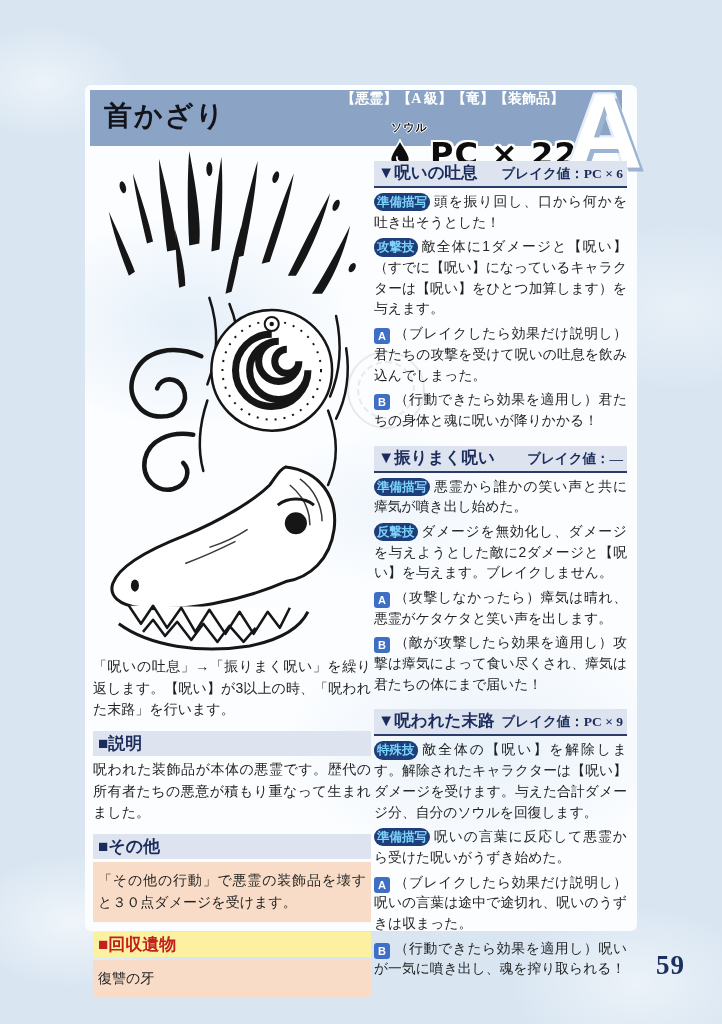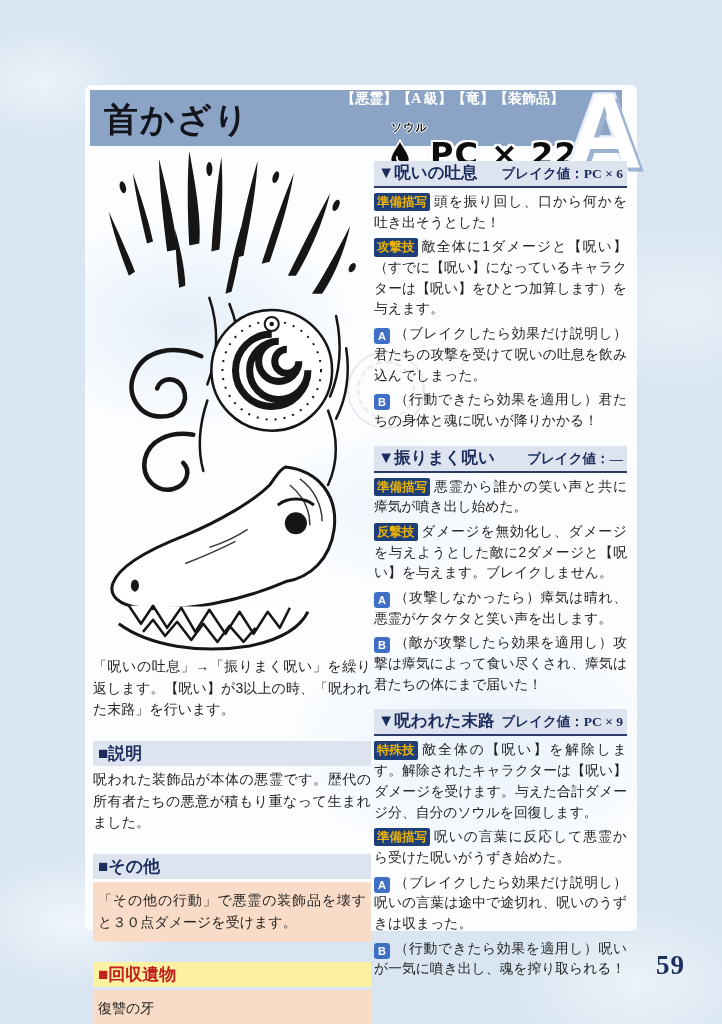--- a/index.html
+++ b/index.html
@@ -11,21 +11,21 @@
     radial-gradient(130px 80px at 6% 8%, rgba(255,255,255,.5), transparent 70%),
     radial-gradient(200px 120px at 94% 30%, rgba(255,255,255,.4), transparent 70%)}
   .card{position:absolute;left:85px;top:85px;width:552px;height:846px;background:#fbfdff;border-radius:6px;
     background-image:
       radial-gradient(240px 150px at 18% 28%, rgba(213,229,244,.6), transparent 70%),
       radial-gradient(280px 170px at 72% 78%, rgba(218,232,246,.55), transparent 70%),
       radial-gradient(180px 110px at 55% 50%, rgba(224,236,248,.45), transparent 70%)}
   
   .header-band{position:absolute;left:5px;top:5px;width:532px;height:56px;background:#8ba4c6}
   .title{position:absolute;left:14px;top:7px;font-family:"Liberation Serif","DejaVu Serif",serif;
-    font-weight:bold;font-size:34px;color:#14141c;letter-spacing:2px}
+    font-weight:bold;font-size:28px;color:#14141c;letter-spacing:2px}
   .tags{position:absolute;right:58px;top:0;color:#fff;font-family:Liberation Serif, serif;
     font-weight:bold;font-size:14px;white-space:nowrap}
   .soul{position:absolute;left:298px;top:30px}
   .soul-furigana{display:block;font-size:11px;font-weight:bold;color:#111;letter-spacing:1px;margin-left:3px;
     text-shadow:-1px 0 #fff,1px 0 #fff,0 -1px #fff,0 1px #fff}
   .soul-row{display:flex;align-items:center;gap:18px}
   .soul-value{font-family:"DejaVu Sans",sans-serif;font-size:32px;font-weight:900;color:#0d0d0d;letter-spacing:1px;
     text-shadow:-2px 0 #fff,2px 0 #fff,0 -2px #fff,0 2px #fff,-2px -2px #fff,2px 2px #fff,-2px 2px #fff,2px -2px #fff}
   .rank{position:absolute;left:476px;top:-12px;line-height:1;font-family:"Liberation Sans",sans-serif;
     font-size:106px;font-weight:bold;color:#fff;
@@ -33,28 +33,28 @@
   
   .illustration{position:absolute;left:3px;top:62px;width:288px;height:508px}
   
   .right-col{position:absolute;left:289px;top:76px;width:253px}
   .ability{margin-bottom:14px}
   .ability-header{display:flex;justify-content:space-between;align-items:baseline;background:#dde4f0;
     border-bottom:2px solid #2c3c68;padding:1px 4px 2px}
   .ability-name{font-family:"Liberation Serif","DejaVu Serif",serif;font-weight:bold;font-size:16.5px;color:#1b2c5c}
   .break{font-family:Liberation Serif, serif;font-weight:bold;font-size:13.5px;color:#1b2c5c}
   .ability p{font-size:13.8px;line-height:1.5;color:#1f1f1f;margin-top:4px;text-align:justify}
-  .chip{display:inline-block;background:#1e3e7a;color:#eab308;font-size:12.5px;font-weight:bold;
-    padding:0 3px;border-radius:2px;margin-right:3px;line-height:1.45}
+  .chip{display:inline-block;background:#1e3e7a;color:#7dd3fc;font-size:12.5px;font-weight:bold;
+    padding:0 3px;border-radius:9px;margin-right:3px;line-height:1.45}
   .badge{display:inline-block;width:16px;height:16px;background:#3f6ec5;color:#fff;font-size:11px;font-weight:bold;
     text-align:center;line-height:16px;border-radius:3px;margin-right:4px;vertical-align:-2px}
   
   .left-col{position:absolute;left:8px;top:568px;width:278px}
   .info-header{background:#dde4f0;padding:1px 5px;font-family:"Liberation Serif","DejaVu Serif",serif;
-    font-weight:bold;font-size:17px;color:#1b2c5c;margin-top:20px}
+    font-weight:bold;font-size:17px;color:#1b2c5c;margin-top:10px}
   .info-header.relic{background:#fbf1a0;color:#c32020}
   .info-body{font-size:14px;line-height:1.55;color:#1f1f1f;margin-top:3px;text-align:justify}
   .info-body.pink{background:#f8dcc7;padding:8px 5px}
   .watermark{position:absolute;left:262px;top:266px;width:78px;height:78px;border-radius:50%;
     border:2px solid rgba(120,132,152,.35);opacity:.45;pointer-events:none}
   .watermark::before{content:"";position:absolute;inset:8px;border-radius:50%;
     border:2px dashed rgba(120,132,152,.35)}
   .page-number{position:absolute;left:656px;top:950px;font-family:"Liberation Serif","DejaVu Serif",serif;
     font-weight:bold;font-size:27px;color:#1c3060;letter-spacing:1px}
 </style>

